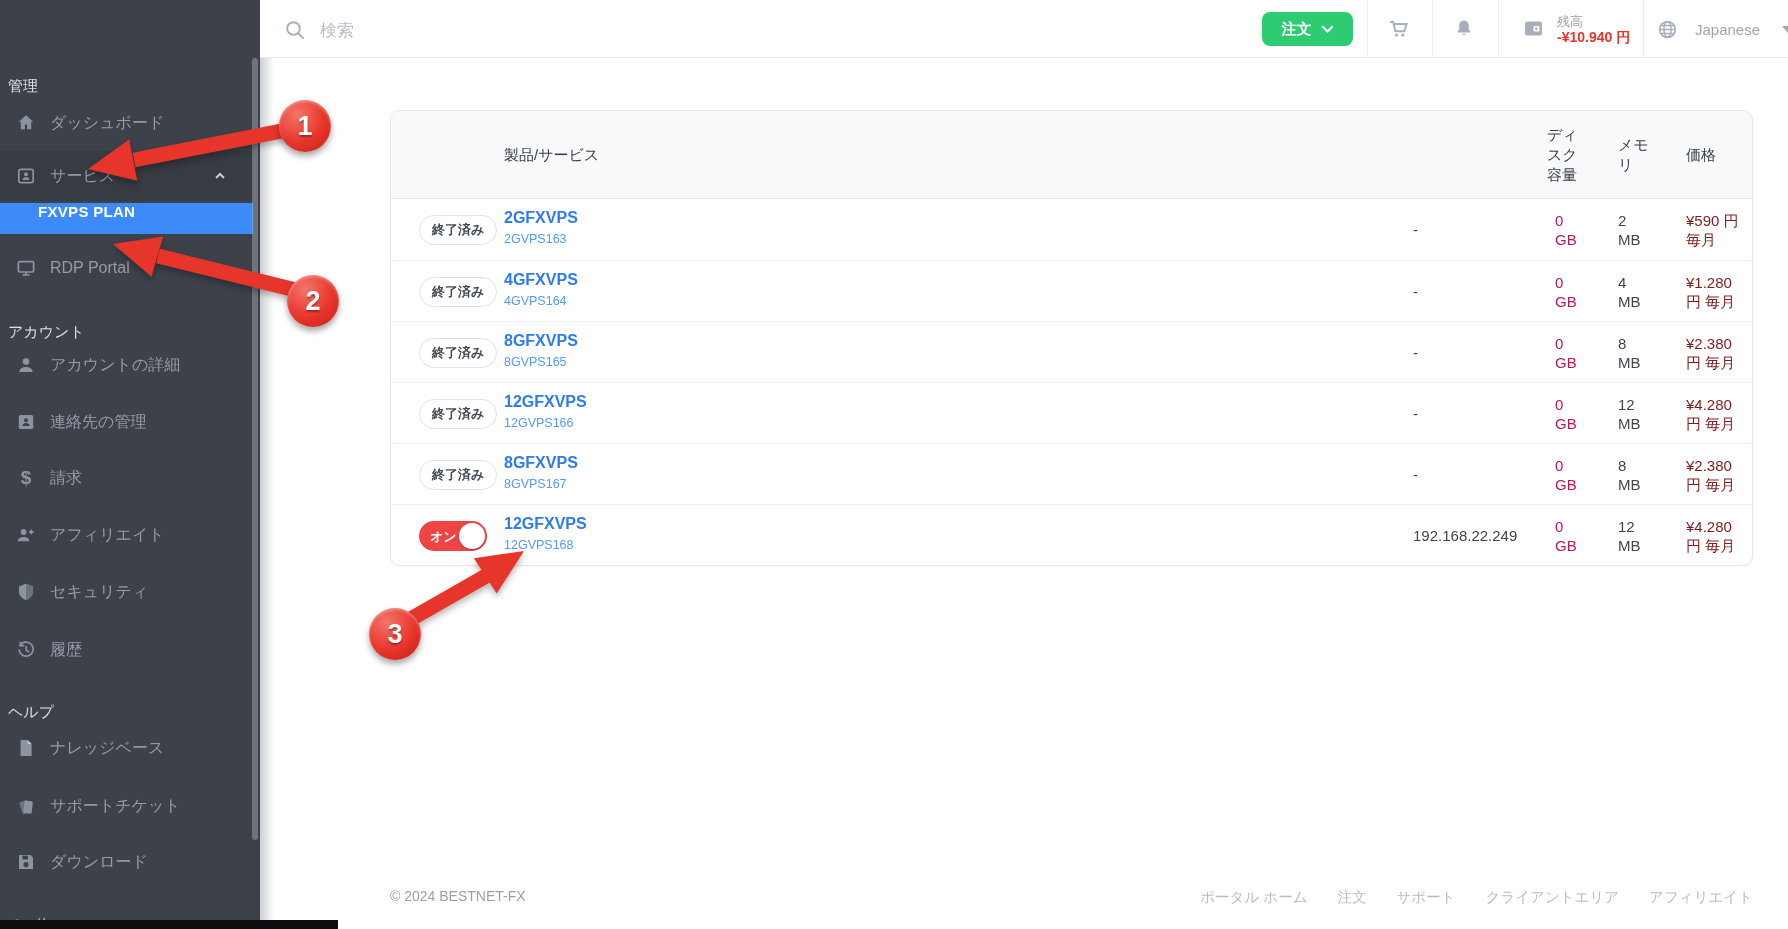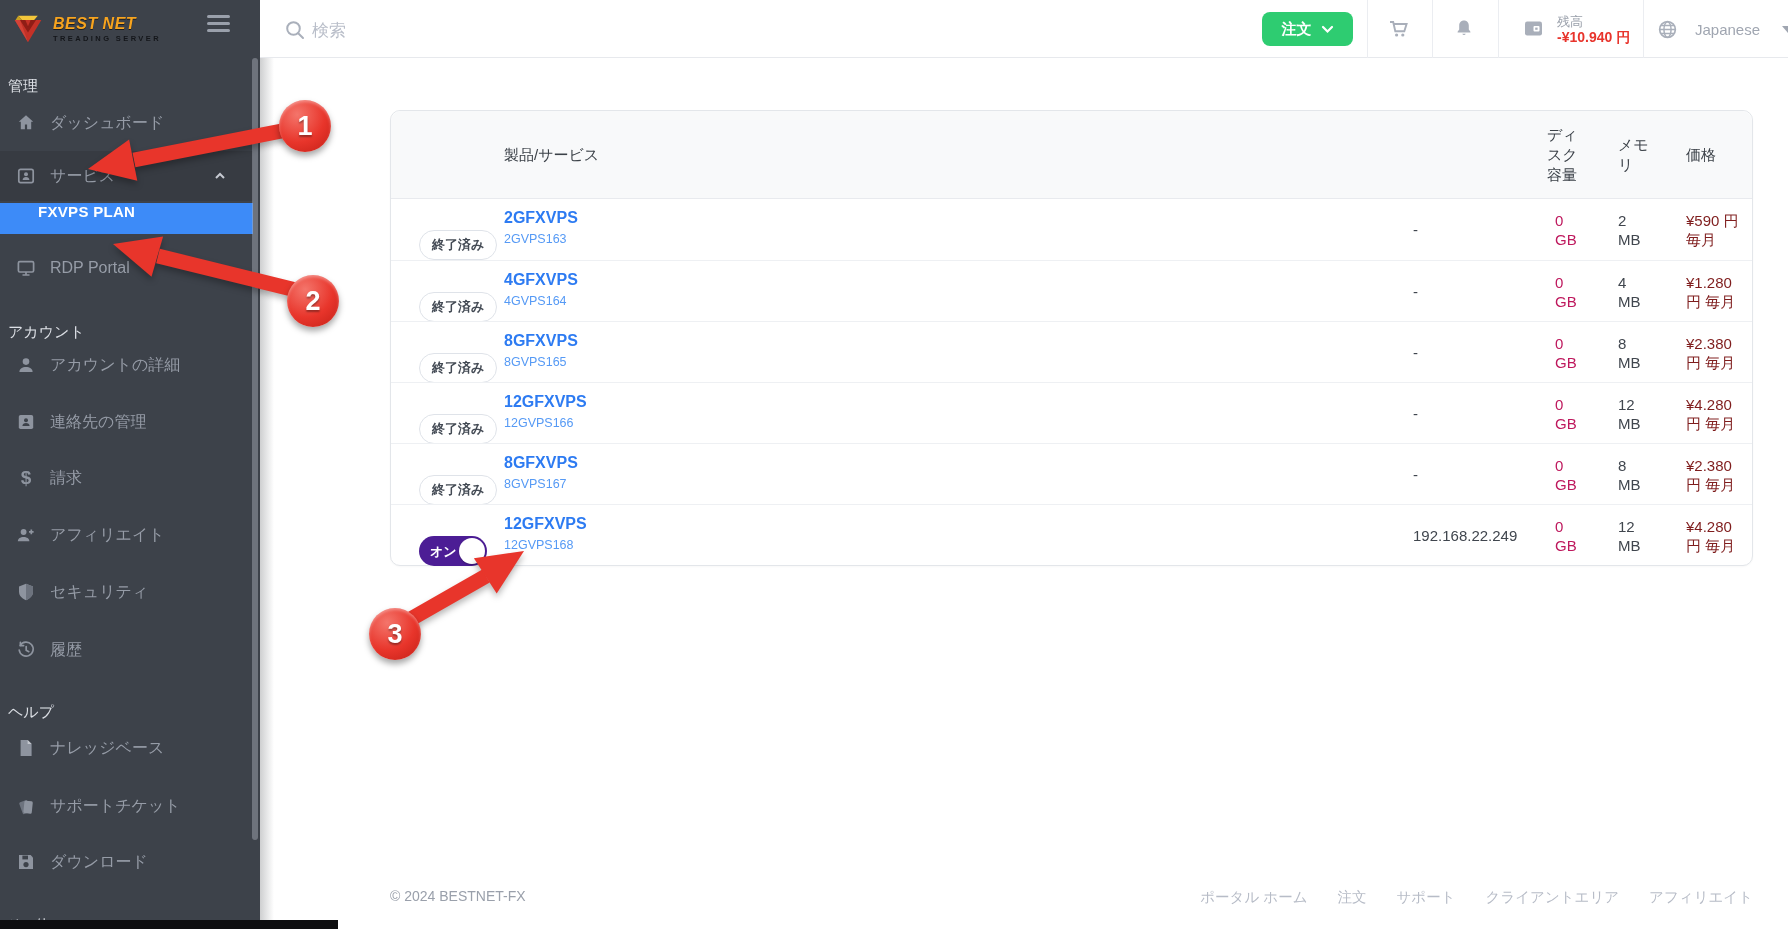--- a/index.html
+++ b/index.html
@@ -27,21 +27,21 @@
   .sb-sub { position:absolute; left:0; top:203px; width:253px; height:31px; background:#3d8bf8; display:flex; align-items:flex-start; cursor:pointer; }
   .sb-sub .lbl { margin-left:38px; font-size:15px; font-weight:bold; color:#fff; letter-spacing:.3px; }
   .dollar-glyph { font-size:19px; font-weight:bold; color:#8e949f; }
   .sb-scroll { position:absolute; left:252px; top:58px; width:6px; height:782px; background:rgba(170,176,186,.45); border-radius:3px; cursor:pointer; }
   .sb-cutoff { position:absolute; left:8px; top:916px; font-size:13.5px; color:#dde0e6; z-index:6; }
   .bottom-bar { position:absolute; left:0; top:920px; width:338px; height:9px; background:#0e0e10; z-index:9; }
 
   
   .main { position:absolute; left:260px; top:0; width:1528px; height:929px; background:#fff; }
   .topbar { position:absolute; left:0; top:0; width:1528px; height:58px; background:#fff; border-bottom:1px solid #e7e9ed; }
-  .search { position:absolute; left:24px; top:0; height:60px; display:flex; align-items:center; gap:6px; cursor:text; }
+  .search { position:absolute; left:24px; top:0; height:60px; display:flex; align-items:center; gap:14px; cursor:text; }
   .search-ph { font-size:17px; color:#b9bec9; }
   .order-btn { position:absolute; left:1002px; top:12px; width:91px; height:34px; background:#2ecc71; border:none; border-radius:8px;
                display:flex; align-items:center; justify-content:center; gap:9px; cursor:pointer; }
   .order-btn span { color:#fff; font-size:15px; font-weight:bold; }
   .tb-div { position:absolute; top:0; width:1px; height:58px; background:#ebedf1; }
   .tb-icon { position:absolute; top:17px; width:24px; height:24px; cursor:pointer; }
   .balance { position:absolute; left:1262px; top:0; height:58px; display:flex; align-items:center; gap:11px; cursor:pointer; }
   .bal-label { font-size:13px; color:#9aa0ab; line-height:15px; }
   .bal-amt { font-size:14px; font-weight:bold; color:#e8342c; line-height:16px; }
   .lang { position:absolute; left:1396px; top:0; height:58px; display:flex; align-items:center; gap:16px; cursor:pointer; }
@@ -56,31 +56,31 @@
   .thead { position:absolute; left:0; top:0; width:100%; height:88px; background:#f8f9fa;
            border-bottom:1px solid #e8eaee; border-radius:10px 10px 0 0; }
   .th { position:absolute; font-size:15px; color:#3b4148; line-height:20px; }
   .th-product { left:113px; top:34px; }
   .th-disk { left:1156px; top:14px; width:36px; }
   .th-mem { left:1227px; top:24px; width:36px; }
   .th-price { left:1295px; top:34px; }
 
   .trow { position:absolute; left:0; width:100%; height:61px; border-top:1px solid #eef0f3; }
   .trow.first { border-top:none; }
-  .cell-status { position:absolute; left:28px; top:0; height:61px; width:72px; display:flex; align-items:flex-end; }
+  .cell-status { position:absolute; left:28px; top:0; height:61px; width:72px; display:flex; align-items:center; }
   .badge { display:inline-block; padding:5px 12px; background:#fff; border:1px solid #dfe3e9; border-radius:20px;
            font-size:13px; font-weight:bold; color:#434a54; white-space:nowrap; }
   .cell-product { position:absolute; left:113px; top:10px; }
   .p-title { display:block; font-size:16px; font-weight:bold; color:#2d7bf2; text-decoration:none; white-space:nowrap; cursor:pointer; }
   .p-code { display:block; font-size:12.5px; color:#569af5; text-decoration:none; margin-top:5px; white-space:nowrap; cursor:pointer; }
   .cell-ip { position:absolute; left:1022px; top:22px; font-size:15px; color:#40464e; white-space:nowrap; }
   .cell-disk { position:absolute; left:1156px; top:12px; width:34px; font-size:15px; color:#be185d; line-height:19px;margin-left:8px; }
   .cell-mem { position:absolute; left:1227px; top:12px; width:34px; font-size:15px; color:#40464e; line-height:19px; }
   .cell-price { position:absolute; left:1295px; top:12px; width:58px; font-size:15px; color:#7f1d1d; line-height:19px; }
-  .toggle { position:relative; width:68px; height:30px; background:#4c1d95; border-radius:17px; cursor:pointer;font-family:Liberation Serif, serif; }
+  .toggle { position:relative; width:68px; height:30px; background:#ef4444; border-radius:17px; cursor:pointer;font-family:Liberation Serif, serif; }
   .t-label { position:absolute; left:11px; top:7px; font-size:13px; font-weight:bold; color:#fff; }
   .knob { position:absolute; right:2px; top:2px; width:26px; height:26px; background:#fff; border-radius:50%;
           box-shadow:0 1px 2px rgba(0,0,0,.25); }
 
   
   .copy { position:absolute; left:130px; top:888px; font-size:14px; color:#9aa0ab; }
   .flinks { position:absolute; right:35px; top:888px; display:flex; gap:30px; }
   .flinks a { font-size:14.5px; color:#b7bcc7; text-decoration:none; white-space:nowrap; cursor:pointer; }
 
   
@@ -91,40 +91,20 @@
                 box-shadow:0 4px 6px rgba(0,0,0,.35), inset 0 2px 3px rgba(255,255,255,.35);
                 display:flex; align-items:center; justify-content:center; }
   .ann-circle span { color:#fff; font-size:27px; font-weight:bold; text-shadow:0 2px 2px rgba(0,0,0,.35); }
 </style>
 </head>
 <body>
 
 <div class="page">
 
   <aside class="sidebar">
-    <div class="sb-header">
-      <div class="brand">
-        <svg width="36" height="32" viewBox="0 0 40 36">
-          <polygon points="9,3 31,3 25,10 15,10" fill="#f3c63a"></polygon>
-          <polygon points="9,3 15,10 12,10 6,8" fill="#caa020"></polygon>
-          <polygon points="5,8 35,8 20,33" fill="#c43127"></polygon>
-          <polygon points="11,8 20,22 29,8 23,8 20,15 17,8" fill="#8f1d16"></polygon>
-          <polygon points="5,8 11,8 20,33" fill="#e05046" opacity="0.55"></polygon>
-        </svg>
-        <div class="brand-text">
-          <div class="brand-name">BEST NET</div>
-          <div class="brand-tag">TREADING SERVER</div>
-        </div>
-      </div>
-      <div class="hamburger">
-          <span></span>
-          <span></span>
-          <span></span>
-        </div>
-    </div>
 
     <div class="sb-section" style="top:77px">管理</div>
 
     <div class="sb-item" style="top:101px">
       <span class="ico">
         <svg width="20" height="20" viewBox="0 0 20 20" fill="#8e949f">
             <path d="M10 2.2 2.8 8.8h2v7.4h4.1v-4.7h2.2v4.7h4.1V8.8h2Z"></path>
           </svg>
       </span>
       <span class="lbl">ダッシュボード</span>

